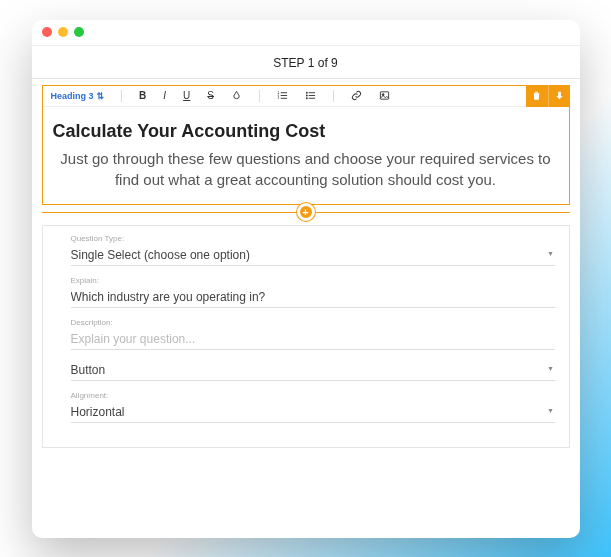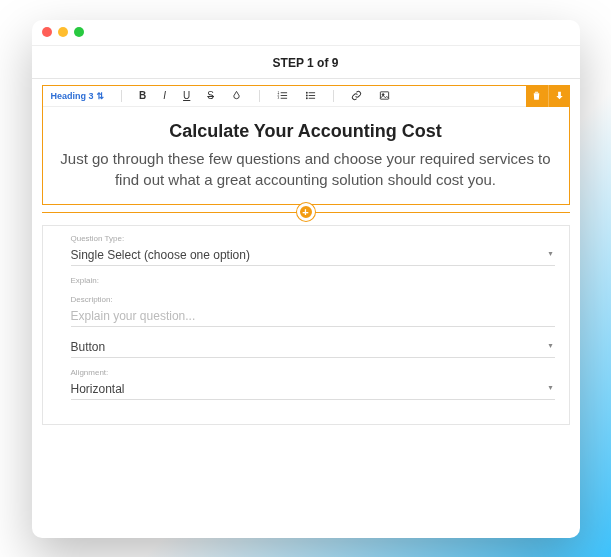--- a/index.html
+++ b/index.html
@@ -31,21 +31,21 @@
   border-bottom: 1px solid #eee;
 }
 .dot { width: 10px; height: 10px; border-radius: 50%; }
 .dot.red { background: #ff5f57; }
 .dot.yellow { background: #ffbd2e; }
 .dot.green { background: #28c940; }
 .content { padding: 0 0 10px 0; }
 .step-title {
   text-align: center;
   font-size: 12px;
-  font-weight: 700;
+  font-weight: 400;
   color: #222;
   padding: 10px 0 8px;
   border-bottom: 1px solid #e5e5e5;
 }
 .editor-block {
   border: 1px solid #f39c12;
   margin: 6px 10px 0 10px;
   position: relative;
 }
 .editor-toolbar {
@@ -81,21 +81,21 @@
   background: #f39c12;
   color: #fff;
   display: flex;
   align-items: center;
   justify-content: center;
   font-size: 11px;
   cursor: pointer;
 }
 .action-btn + .action-btn { border-left: 1px solid rgba(255,255,255,0.25); }
 .hero-title {
-  text-align: center;
+  text-align: left;
   font-size: 18px;
   font-weight: 800;
   color: #222;
   padding: 14px 10px 6px;
 }
 .hero-sub {
   text-align: center;
   font-size: 15px;
   color: #555;
   padding: 0 14px 14px;
@@ -267,20 +267,21 @@
         <div class="field">
           <div class="field-label">Question Type:</div>
           <div class="field-wrap">
             <input class="field-input" readonly="" value="Single Select (choose one option)" style="">
             <span class="field-caret">▾</span>
           </div>
         </div>
 
         <div class="field">
           <div class="field-label">Explain:</div>
+          <input class="field-input" value="Which industry are you operating in?" style="">
         </div>
 
         <div class="field">
           <div class="field-label">Description:</div>
           <input class="field-input" placeholder="Explain your question..." style="">
         </div>
 
 
         <div class="field">
           <div class="field-wrap">

